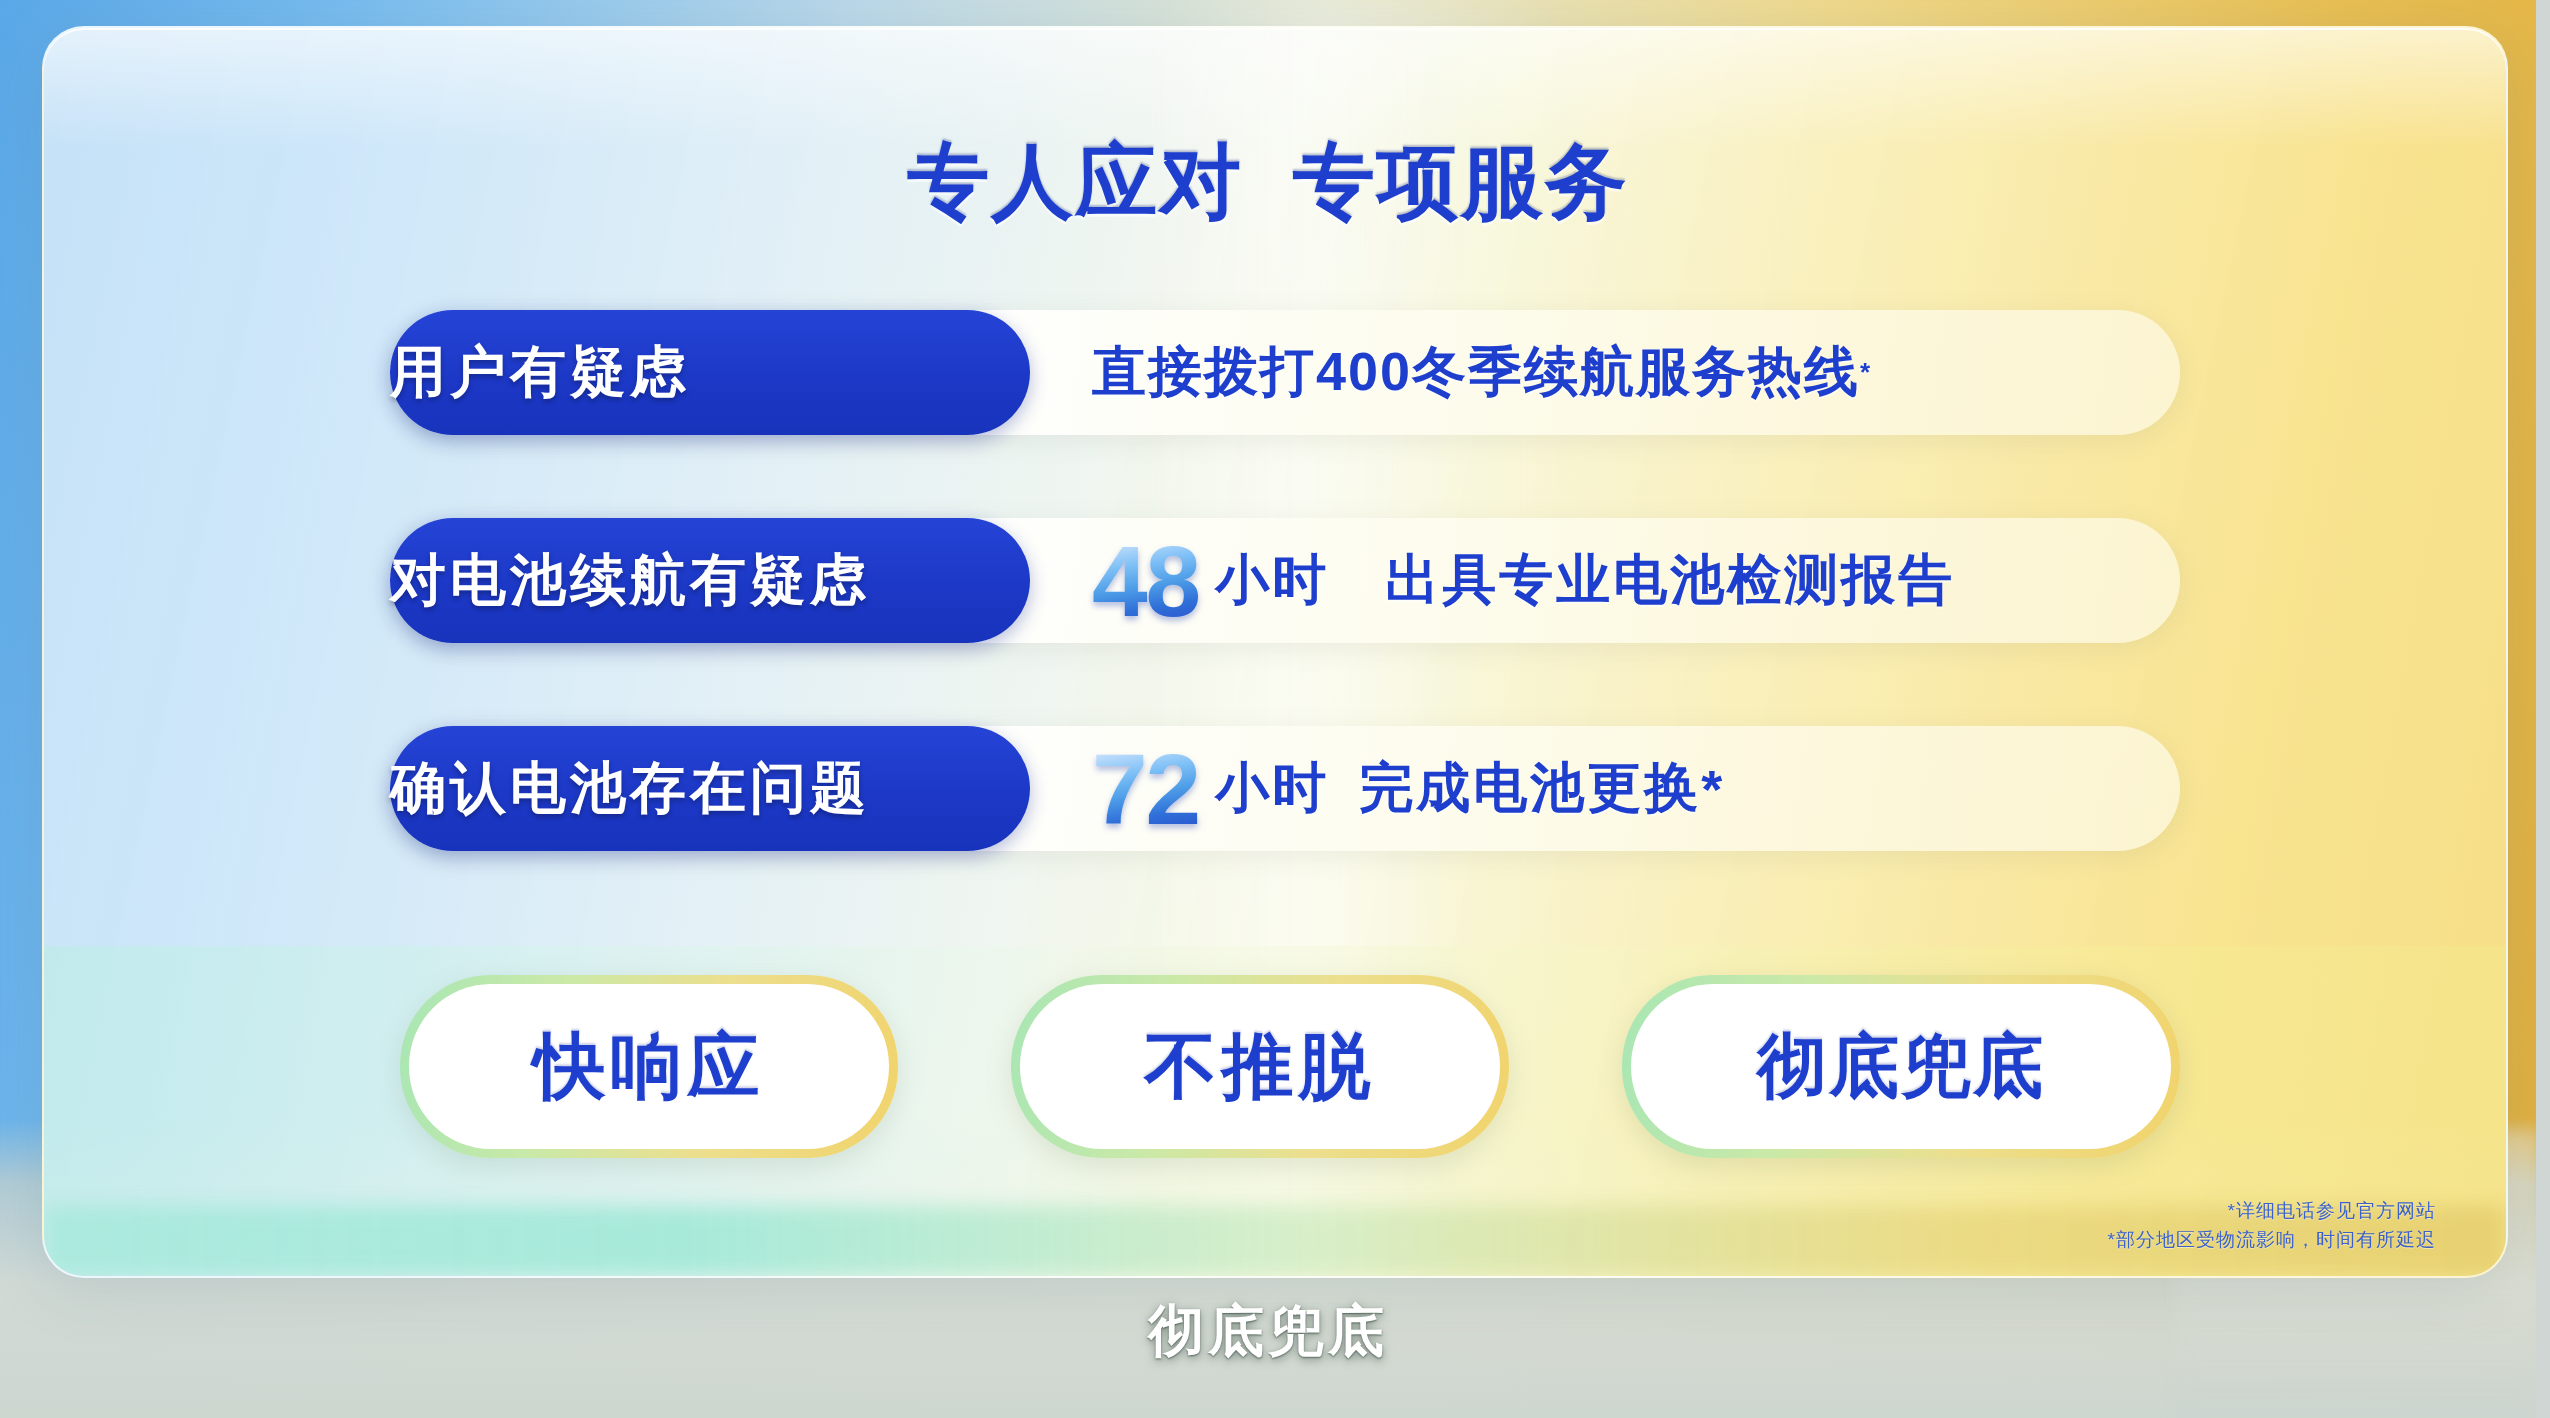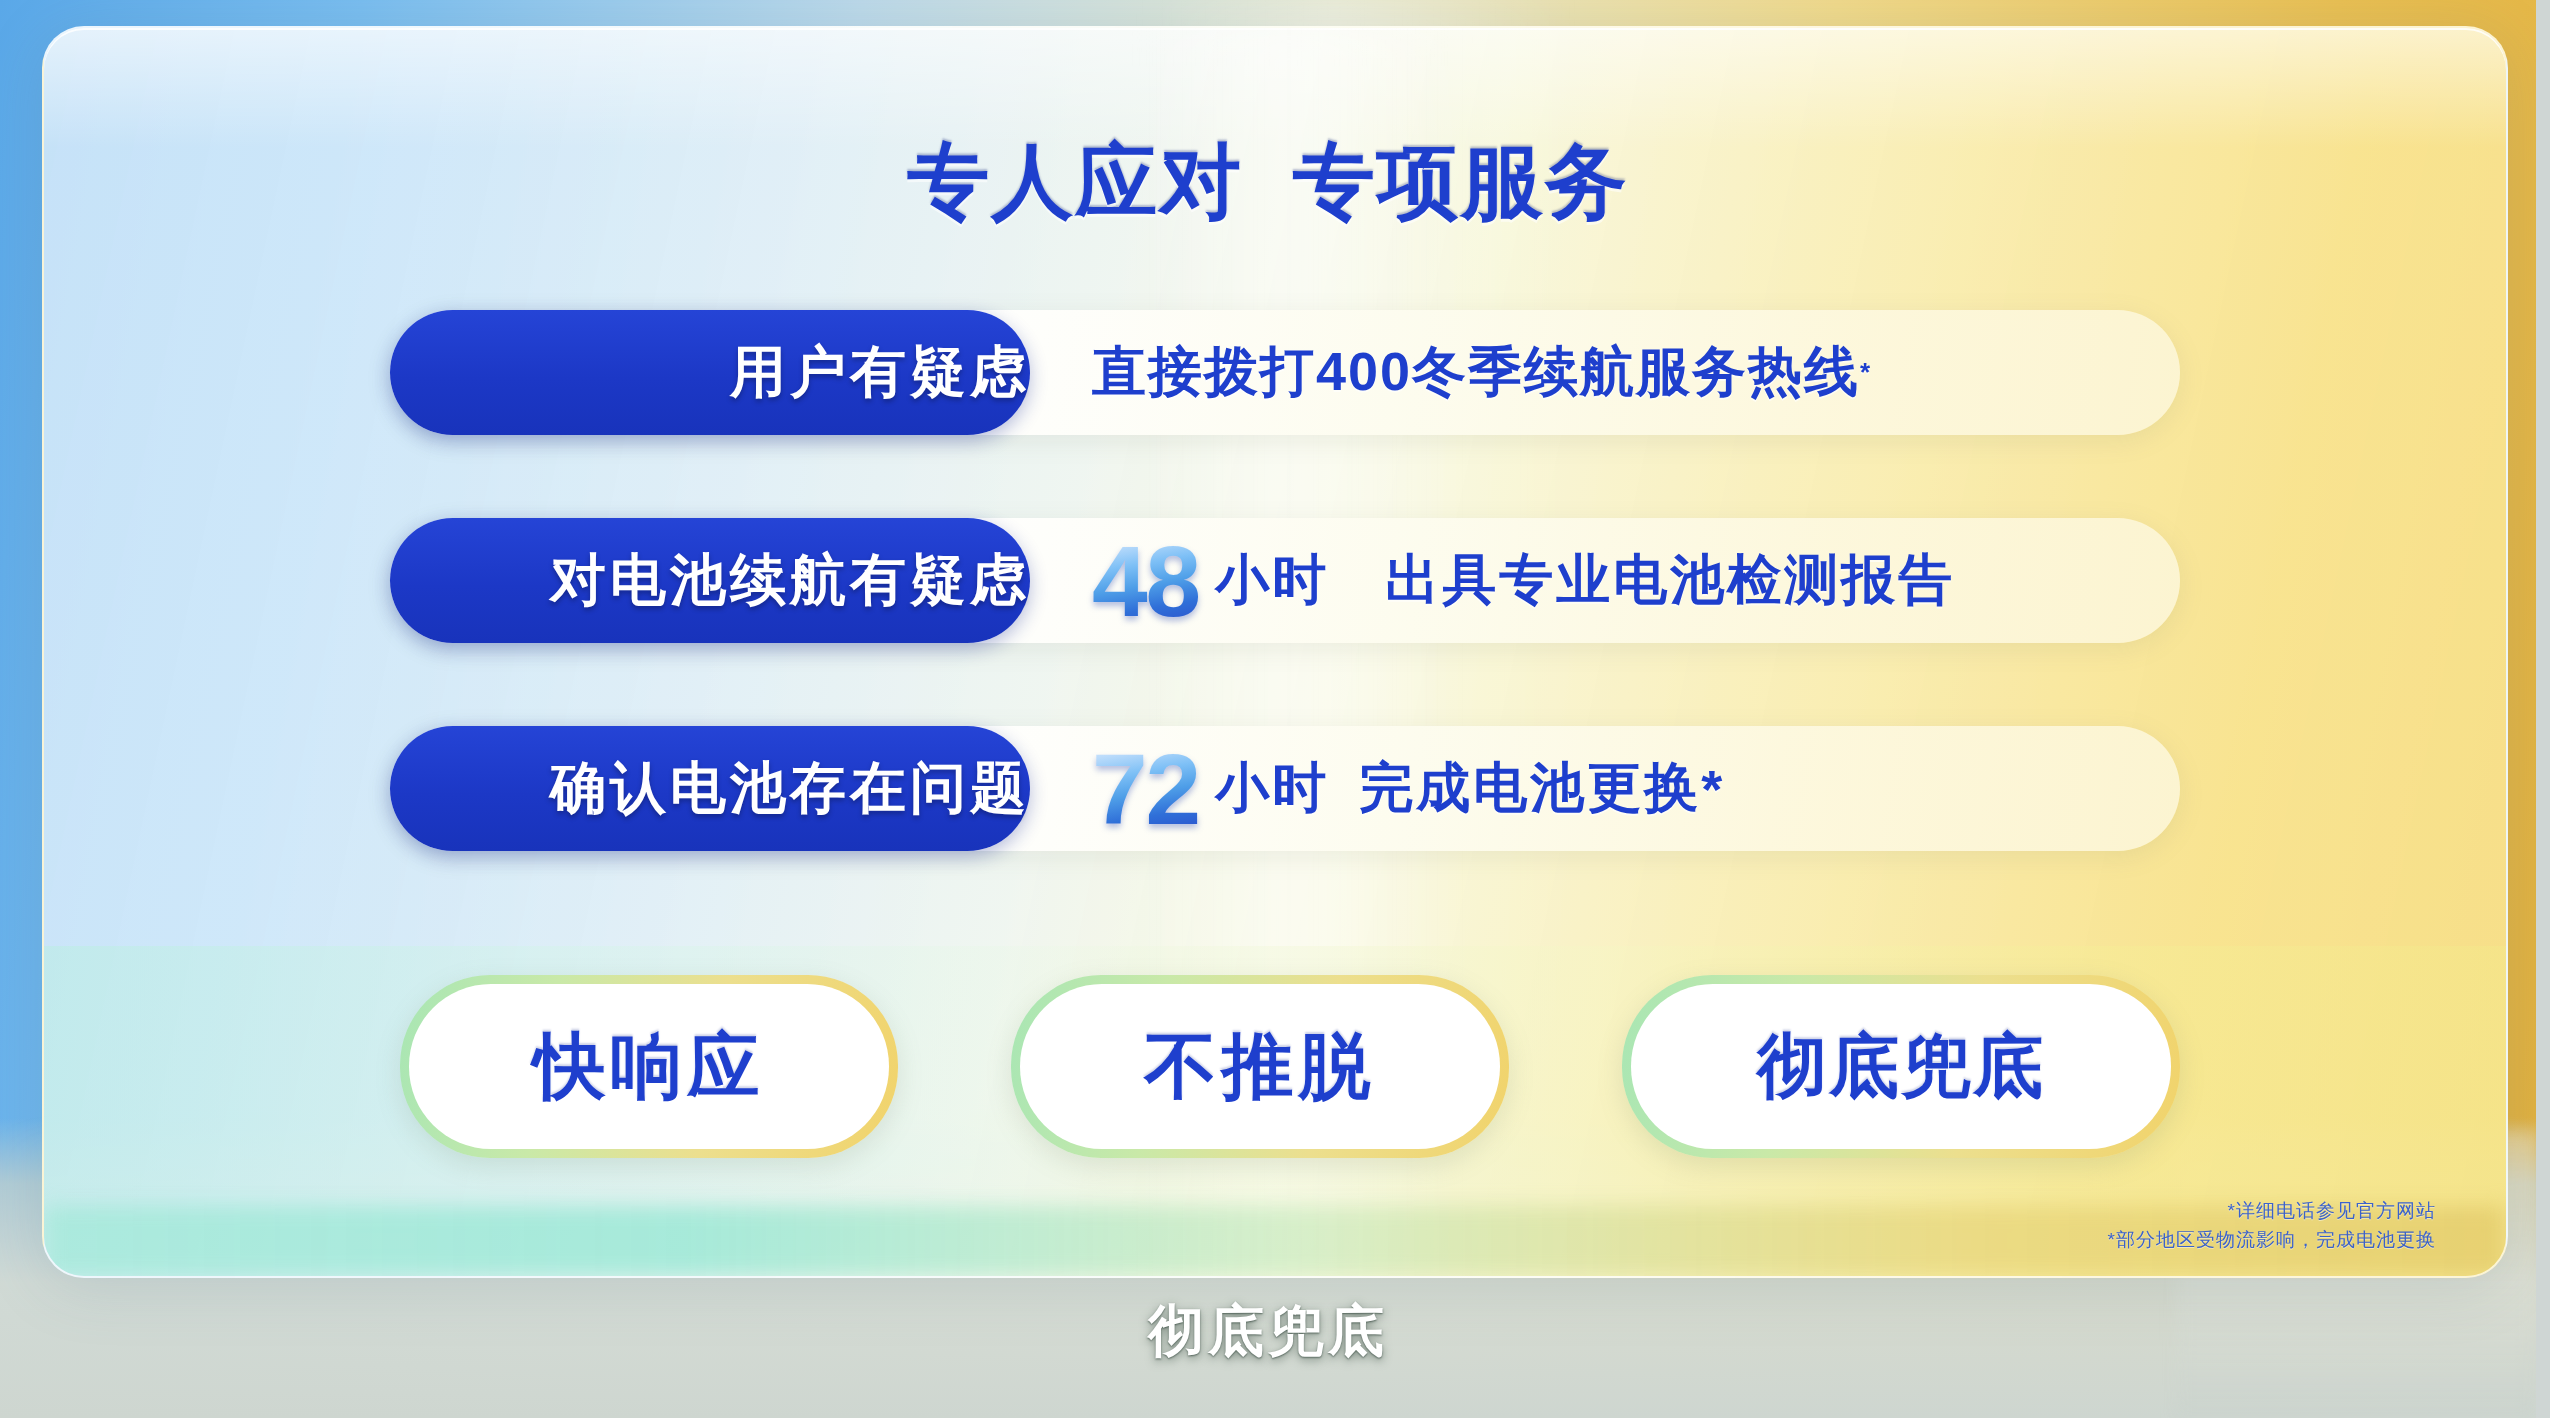--- a/index.html
+++ b/index.html
@@ -94,21 +94,21 @@
     border-radius:70px;
     background:linear-gradient(98deg,rgba(255,255,255,.96) 0%,rgba(255,255,255,.97) 30%,rgba(253,252,238,.96) 58%,rgba(253,248,222,.95) 80%,rgba(252,245,212,.95) 100%);
     box-shadow:0 6px 26px rgba(120,130,110,.12);
     display:flex;align-items:center;
   }
   .pill{
     position:relative;flex:0 0 auto;height:125px;min-width:640px;
     border-radius:70px;
     background:linear-gradient(180deg,#2544d6 0%,#1c38c6 55%,#1833bb 100%);
     color:#ffffff;
-    display:flex;align-items:center;justify-content:flex-end;
+    display:flex;align-items:center;justify-content:flex-start;
     font-size:56px;font-weight:bold;letter-spacing:4px;
     text-shadow:0 3px 5px rgba(0,0,0,.28);
     box-shadow:0 6px 18px rgba(20,40,150,.30);
   }
   .row-body{
     flex:1 1 auto;display:flex;align-items:center;
     padding-left:62px;white-space:nowrap;
   }
   .hotline{
     font-size:54px;font-weight:bold;color:#1e3fcd;letter-spacing:2px;
@@ -237,18 +237,18 @@
     <div class="badge">
       <div class="badge-inner">不推脱</div>
     </div>
     <div class="badge wide">
       <div class="badge-inner">彻底兜底</div>
     </div>
   </div>
 
   <div class="footnotes">
     <div>*详细电话参见官方网站</div>
-    <div>*部分地区受物流影响，完成电池更换</div>
+    <div>*部分地区受物流影响，时间有所延迟</div>
   </div>
 
   <div class="caption">彻底兜底</div>
 
 </div>
 
 </body></html>

